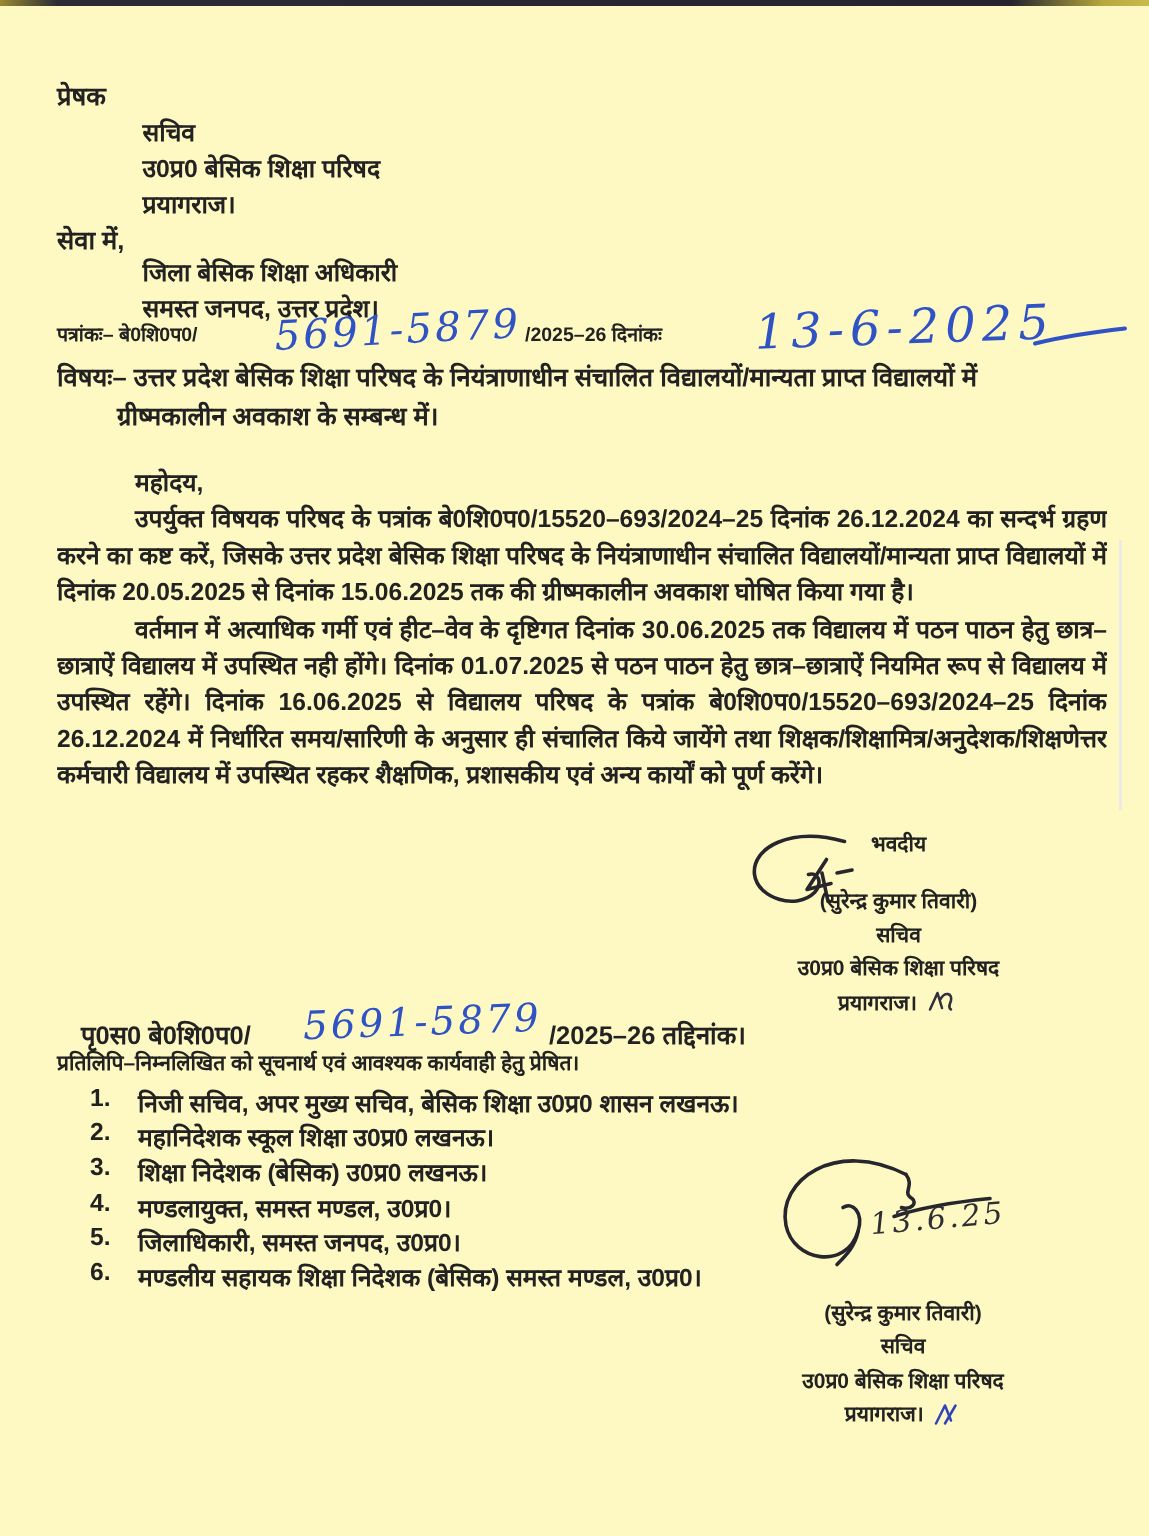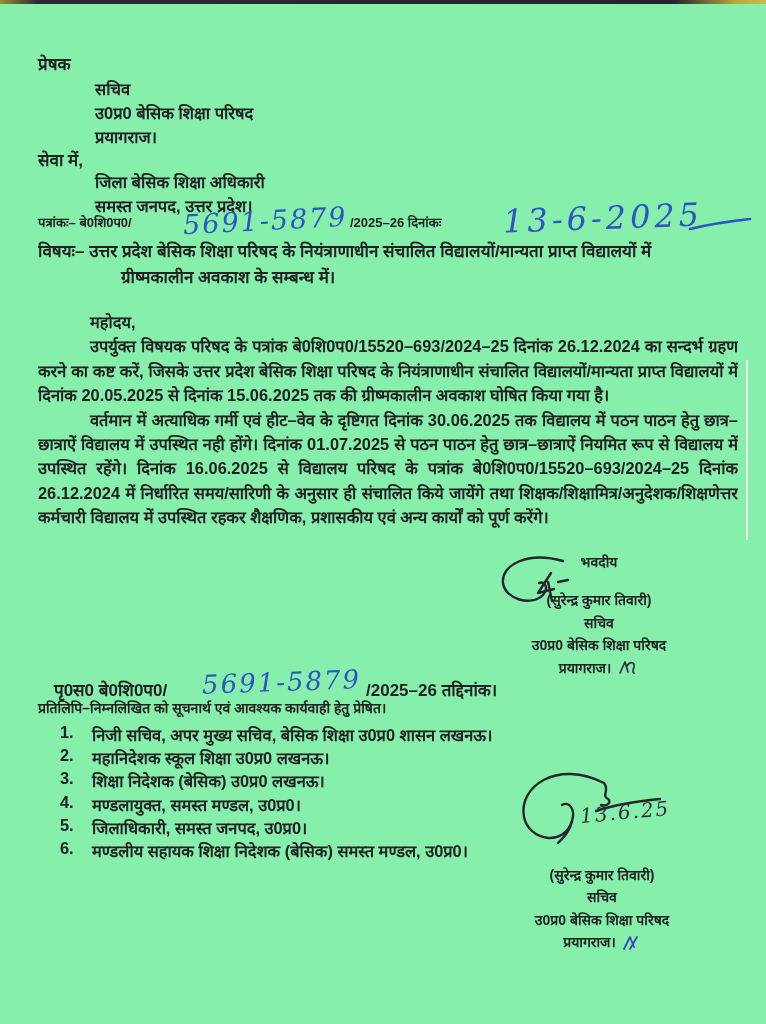--- a/index.html
+++ b/index.html
@@ -1,19 +1,19 @@
 <!DOCTYPE html>
 <html style="--ink-text: #222222; --ink-handwriting-blue: #2f52c4; --ink-signature: #26262c; --paper: #fcfcfa;"><head>
 <meta charset="utf-8">
 <style>
   * { margin:0; padding:0; box-sizing:border-box; }
   html,body { background:#e8e8e8; }
   .page {
     position:relative; width:766px; height:1024px; margin:0 auto;
-    background:#86efac; overflow:hidden;
+    background:#fef9c3; overflow:hidden;
     font-family:"Liberation Sans","DejaVu Sans",sans-serif;
     color:var(--ink-text,#222);
   }
   .abs { position:absolute; }
   .scan-top-edge {
     position:absolute; left:0; top:0; width:766px; height:4px;
     background:linear-gradient(to right,#9a8a33 0%,#2a2b35 5%,#23242e 88%,#b7a73e 96%,#c9ba4d 100%);
   }
   .scan-right-streak { position:absolute; right:18px; top:360px; width:2px; height:180px; background:#eceae4; }
 
@@ -31,21 +31,21 @@
   .hw-date    { left:465px; top:-8px; font-size:32px; letter-spacing:4px; transform:rotate(-2deg); }
   .hw-number2 { left:148px; top:-5px; font-size:26px; letter-spacing:2px; transform:rotate(-2deg); }
   .hw-date-small {
     position:absolute; left:580px; top:800px; font-size:20px; letter-spacing:2px;
     color:#2f2f33; font-style:italic; transform:rotate(-5deg);
     font-family:"DejaVu Serif","Liberation Serif",serif;
   }
   .date-tail { position:absolute; left:688px; top:216px; }
 
   .subject { width:710px; height:56px; overflow:hidden; font-size:17px; font-weight:700; line-height:25.5px; }
-  .subject .line2 { margin-left:83px; }
+  .subject .line2 { margin-left:40px; }
 
   .body-block { width:700px; height:282px; overflow:hidden; font-size:16.4px; font-weight:600; line-height:24.4px; }
   .body-block p { text-align:justify; text-indent:52px; }
   .body-block p.short { text-align:left; }
   .salutation { text-indent:0;margin-top:33px; }
 
   .sig-col { width:262px; text-align:center; font-size:14px; font-weight:600; line-height:22.4px; }
   .sig-col .closing-gap { height:16px; }
   .place-row { display:inline-flex; align-items:center; gap:6px; }
 

